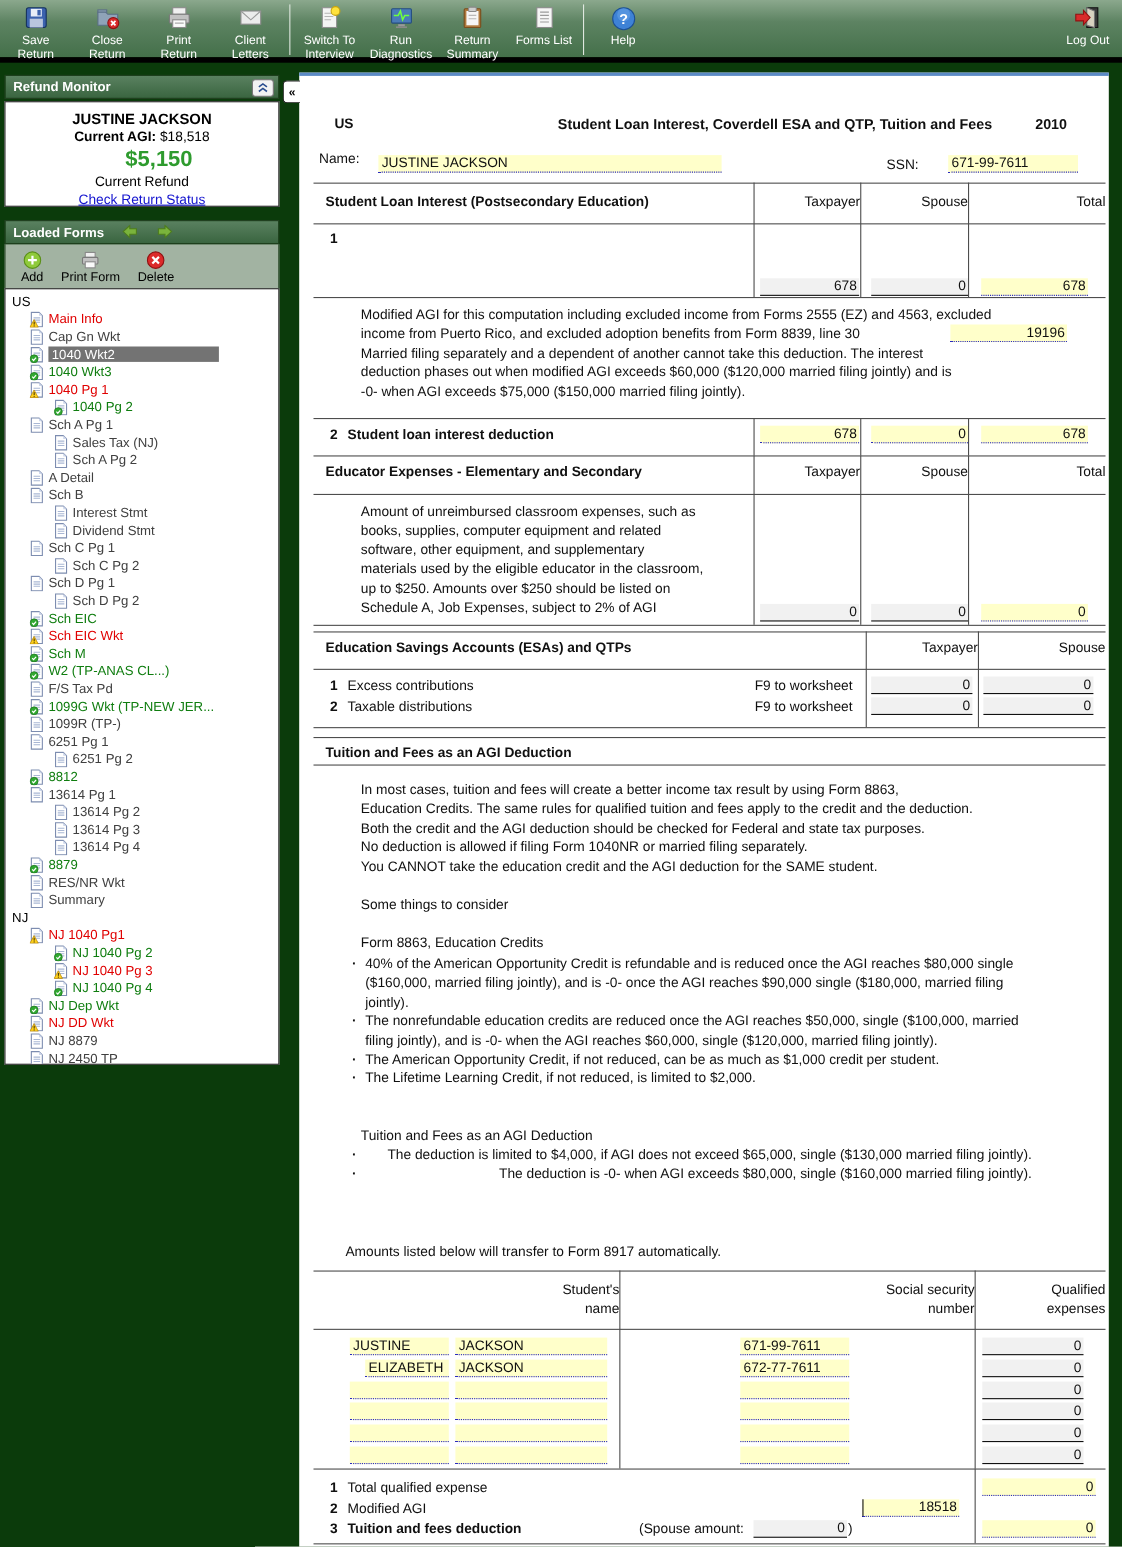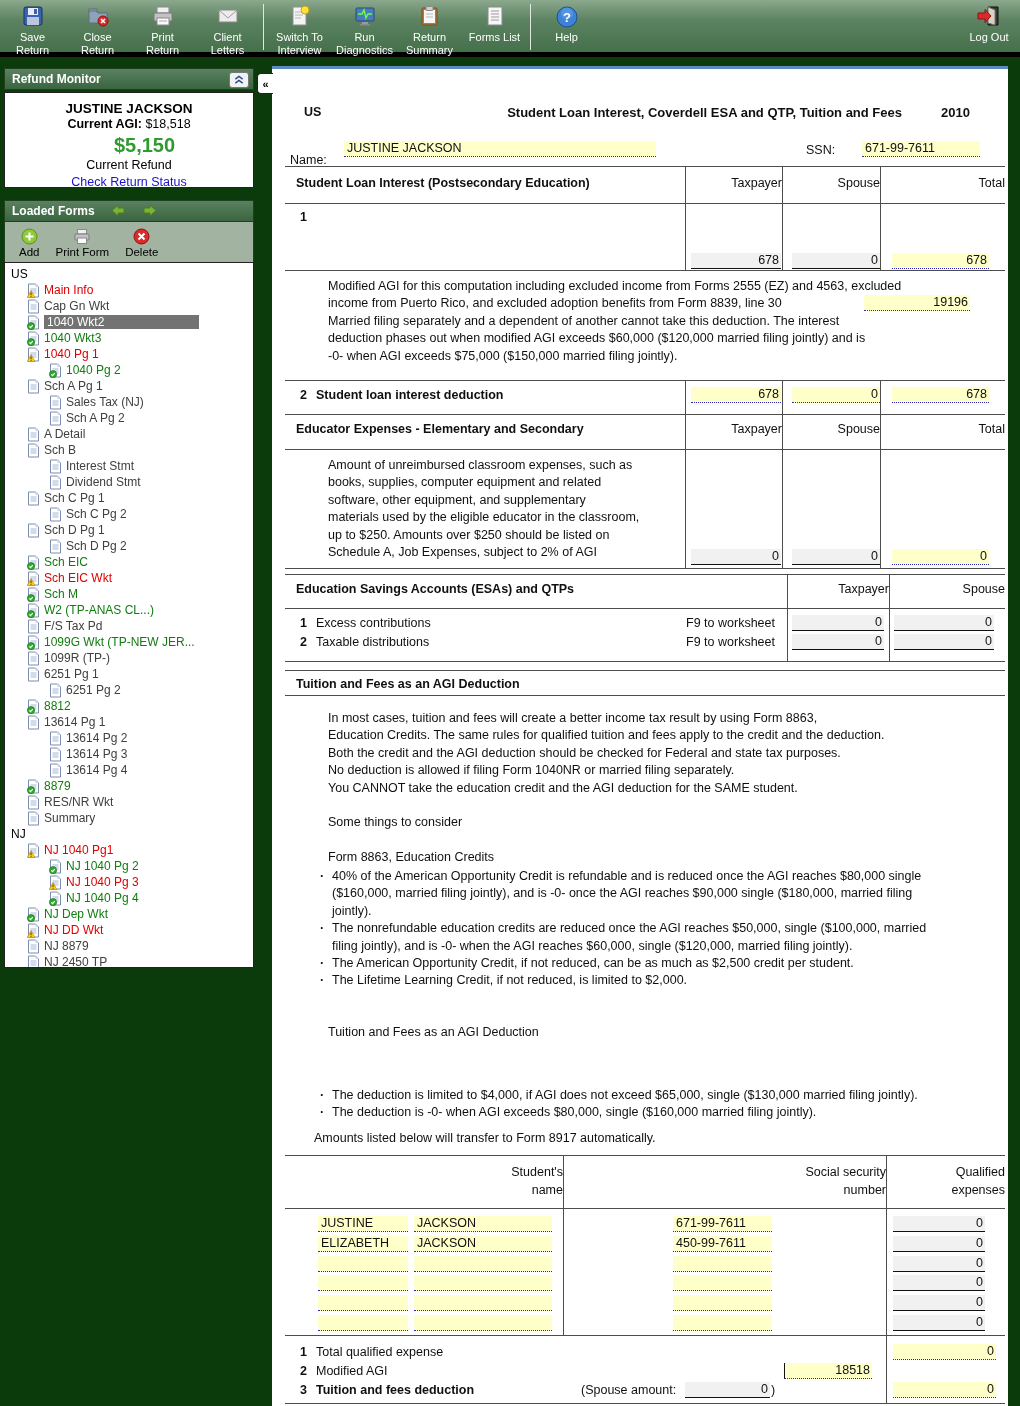--- a/index.html
+++ b/index.html
@@ -683,21 +683,21 @@
     </div>
 </div>
 
 <div id="form-page">
   <button id="collapse-form">«</button>
 
   <span class="t b" style="left:32px;top:36px;">US</span>
   <span class="t b ctr" style="left:110px;top:36px;width:520px;font-size:13px;">Student Loan Interest,  Coverdell ESA and QTP,  Tuition and Fees</span>
   <span class="t b" style="right:38px;top:36px;font-size:13px;">2010</span>
 
-  <span class="t" style="left:18px;top:84px;">Name:</span>
+  <span class="t" style="left:18px;top:68px;">Name:</span>
   <span class="fld fyl" style="left:72px;top:72px;width:312px;">JUSTINE JACKSON</span>
   <span class="t" style="left:534px;top:74px;">SSN:</span>
   <span class="fld fyl" style="left:590px;top:72px;width:118px;">671-99-7611</span>
   <div class="hline" style="top:97px;"></div>
 
   <span class="t b" style="left:24px;top:107px;">Student Loan Interest  (Postsecondary Education)</span>
   <span class="t ctr" style="left:413px;top:107px;width:97px;">Taxpayer</span>
   <span class="t ctr" style="left:510px;top:107px;width:98px;">Spouse</span>
   <span class="t ctr" style="left:608px;top:107px;width:125px;">Total</span>
   <div class="hline" style="top:134px;"></div>
@@ -779,48 +779,48 @@
       <div>Education Credits.  The same rules for qualified tuition and fees apply to the credit and the deduction.</div>
       <div>Both the credit and the AGI deduction should be checked for Federal and state tax purposes.</div>
       <div>No deduction is allowed if filing Form 1040NR or married filing separately.</div>
       <div>You CANNOT take the education credit and the AGI deduction for the SAME student.</div>
     </div>
   <span class="t" style="left:56px;top:746px;">Some things to consider</span>
   <span class="t" style="left:56px;top:781px;">Form 8863,  Education Credits</span>
   <div class="bullets" id="credits-bullets" style="left:46px;top:799px;">
       <div class="bullet">40% of the American Opportunity Credit is refundable and is reduced once the AGI reaches $80,000 single  ($160,000,  married filing jointly),  and is -0- once the AGI reaches $90,000 single  ($180,000,  married filing jointly).</div>
       <div class="bullet">The nonrefundable education credits are reduced once the AGI reaches $50,000,  single ($100,000,  married filing jointly),  and is -0- when the AGI reaches $60,000,  single ($120,000,  married filing jointly).</div>
-      <div class="bullet">The American Opportunity Credit,  if not reduced,  can be as much as $2,500 credit per student.</div>
+      <div class="bullet">The American Opportunity Credit,  if not reduced,  can be as much as $1,000 credit per student.</div>
       <div class="bullet">The Lifetime Learning Credit,  if not reduced,  is limited to $2,000.</div>
     </div>
   <span class="t" style="left:56px;top:956px;">Tuition and Fees as an AGI Deduction</span>
-  <div class="bullets" id="deduction-bullets" style="left:46px;top:1018px;">
+  <div class="bullets" id="deduction-bullets" style="left:46px;top:973px;text-align:right;">
       <div class="bullet">The deduction is limited to $4,000,  if AGI does not exceed $65,000,  single  ($130,000 married filing jointly).</div>
       <div class="bullet">The deduction is -0- when AGI exceeds $80,000,  single  ($160,000 married filing jointly).</div>
     </div>
   <span class="t" style="left:42px;top:1062px;">Amounts listed below will transfer to Form 8917 automatically.</span>
 
   <div class="hline" style="top:1086px;"></div>
   <span class="t ctr" style="left:13px;top:1096px;width:278px;">Student's</span>
   <span class="t ctr" style="left:13px;top:1114px;width:278px;">name</span>
   <span class="t ctr" style="left:291px;top:1096px;width:323px;">Social security</span>
   <span class="t ctr" style="left:291px;top:1114px;width:323px;">number</span>
   <span class="t ctr" style="left:614px;top:1096px;width:119px;">Qualified</span>
   <span class="t ctr" style="left:614px;top:1114px;width:119px;">expenses</span>
   <div class="hline" style="top:1139px;"></div>
   <div class="vline" style="left:291px;top:1086px;height:180px;"></div>
   <div class="vline" style="left:614px;top:1086px;height:180px;"></div>
   <div id="student-rows">
       <span class="fld fyl" style="left:46px;top:1147px;width:90px;">JUSTINE</span>
       <span class="fld fyl" style="left:142px;top:1147px;width:138px;">JACKSON</span>
       <span class="fld fyl" style="left:401px;top:1147px;width:99px;">671-99-7611</span>
       <span class="fld fg" style="left:621px;top:1147px;width:92px;">0</span>
-      <span class="fld fyl" style="left:46px;top:1167px;width:90px;">ELIZABETH</span>
+      <span class="fld fyl" style="left:60px;top:1167px;width:76px;">ELIZABETH</span>
       <span class="fld fyl" style="left:142px;top:1167px;width:138px;">JACKSON</span>
-      <span class="fld fyl" style="left:401px;top:1167px;width:99px;">450-99-7611</span>
+      <span class="fld fyl" style="left:401px;top:1167px;width:99px;">672-77-7611</span>
       <span class="fld fg" style="left:621px;top:1167px;width:92px;">0</span>
       <span class="fld fyl" style="left:46px;top:1187px;width:90px;"></span>
       <span class="fld fyl" style="left:142px;top:1187px;width:138px;"></span>
       <span class="fld fyl" style="left:401px;top:1187px;width:99px;"></span>
       <span class="fld fg" style="left:621px;top:1187px;width:92px;">0</span>
       <span class="fld fyl" style="left:46px;top:1206px;width:90px;"></span>
       <span class="fld fyl" style="left:142px;top:1206px;width:138px;"></span>
       <span class="fld fyl" style="left:401px;top:1206px;width:99px;"></span>
       <span class="fld fg" style="left:621px;top:1206px;width:92px;">0</span>
       <span class="fld fyl" style="left:46px;top:1226px;width:90px;"></span>

